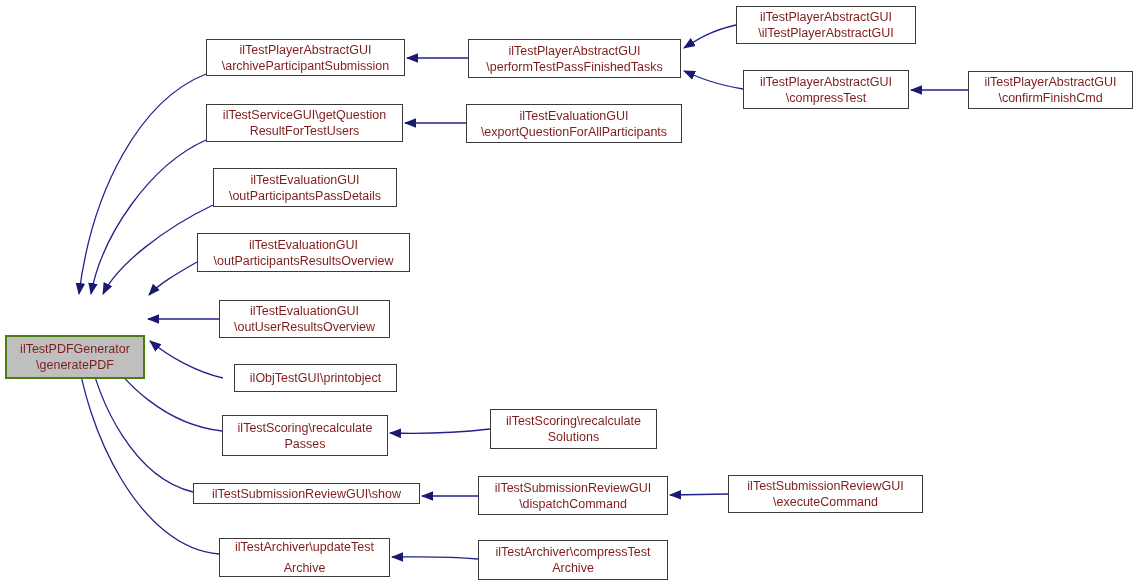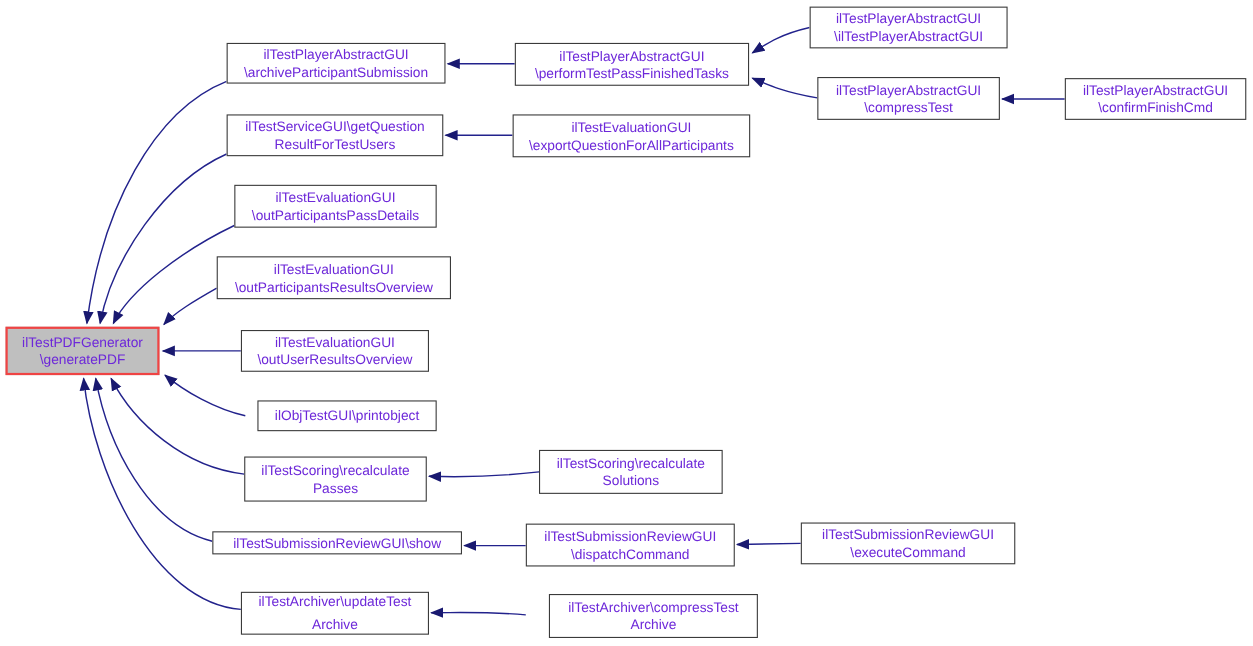--- a/index.html
+++ b/index.html
@@ -25,28 +25,29 @@
     box-sizing: border-box;
     background: #ffffff;
     border: 1px solid #3a3a3a;
     display: flex;
     flex-direction: column;
     align-items: center;
     justify-content: center;
     text-align: center;
     font-size: 12.5px;
     line-height: 16px;
-    color: #6d28d9;
+    color: #7f1d1d;
     white-space: nowrap;
     cursor: pointer;
   }
   .node.highlight {
     background: #bfbfbf;
-    border: 2px solid #ef4444;
+    border: 2px solid #4d7c0f;
     cursor: default;
+    margin-top: 38px;
   }
   .node-line { display: block; }
 </style>
 </head>
 <body>
 
 <div id="call-graph">
   <svg id="edges-layer" width="1139" height="587" viewBox="0 0 1139 587" xmlns="http://www.w3.org/2000/svg">
     <defs>
       <marker id="arrowhead" markerUnits="userSpaceOnUse" markerWidth="14" markerHeight="12" refX="11" refY="6" orient="auto">
@@ -126,21 +127,21 @@
         <span class="node-line">Solutions</span>
       </div>
       <div class="node" style="left: 478px; top: 476px; width: 190px; height: 39px;">
         <span class="node-line">ilTestSubmissionReviewGUI</span>
         <span class="node-line">\dispatchCommand</span>
       </div>
       <div class="node" style="left: 728px; top: 475px; width: 195px; height: 38px;">
         <span class="node-line">ilTestSubmissionReviewGUI</span>
         <span class="node-line">\executeCommand</span>
       </div>
-      <div class="node" style="left: 499px; top: 540px; width: 190px; height: 40px;">
+      <div class="node" style="left: 478px; top: 540px; width: 190px; height: 40px;">
         <span class="node-line">ilTestArchiver\compressTest</span>
         <span class="node-line">Archive</span>
       </div>
       <div class="node" style="left: 736px; top: 6px; width: 180px; height: 38px;">
         <span class="node-line">ilTestPlayerAbstractGUI</span>
         <span class="node-line">\ilTestPlayerAbstractGUI</span>
       </div>
       <div class="node" style="left: 743px; top: 70px; width: 166px; height: 39px;">
         <span class="node-line">ilTestPlayerAbstractGUI</span>
         <span class="node-line">\compressTest</span>

